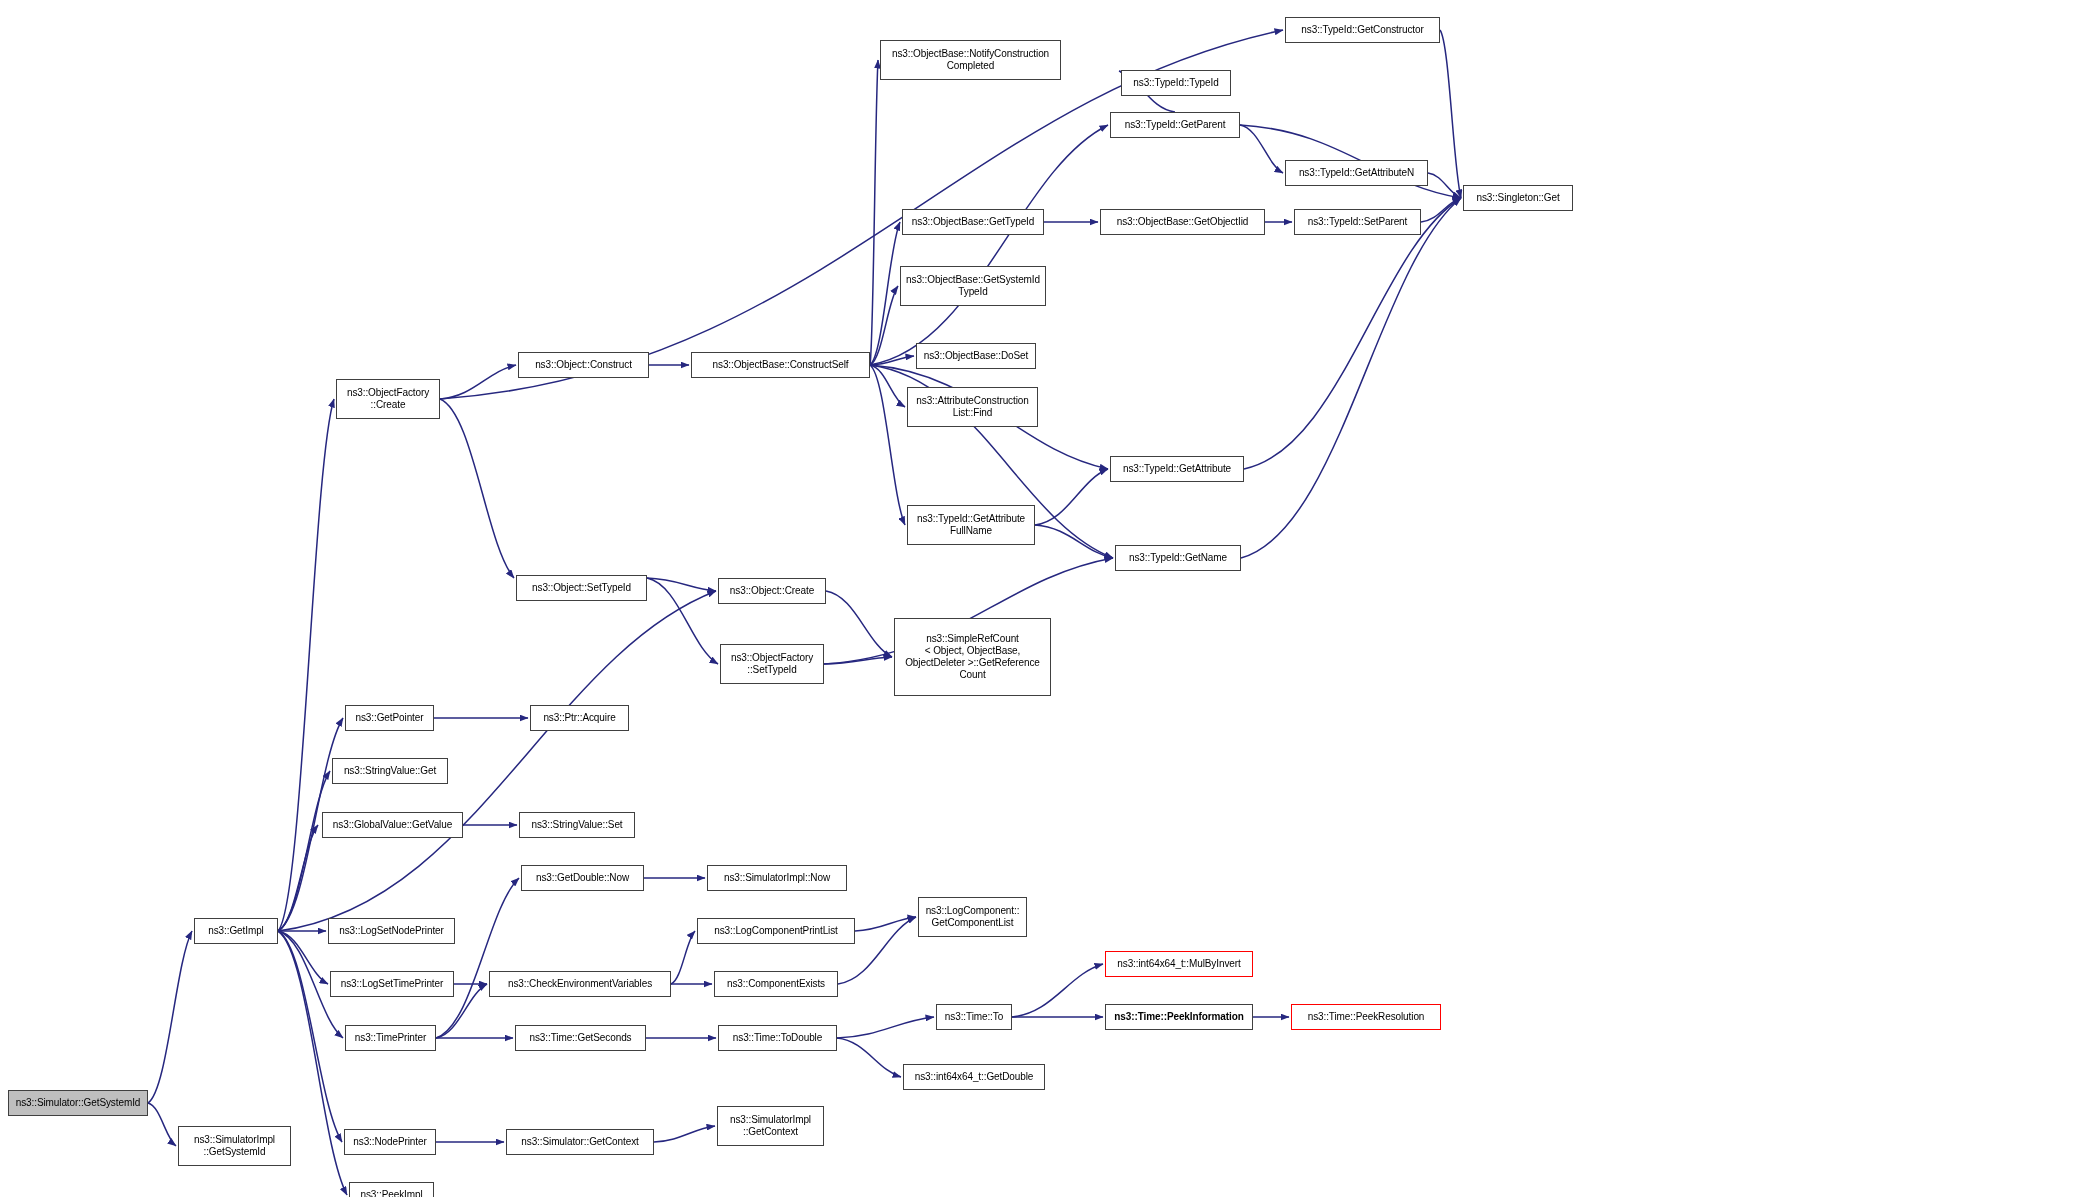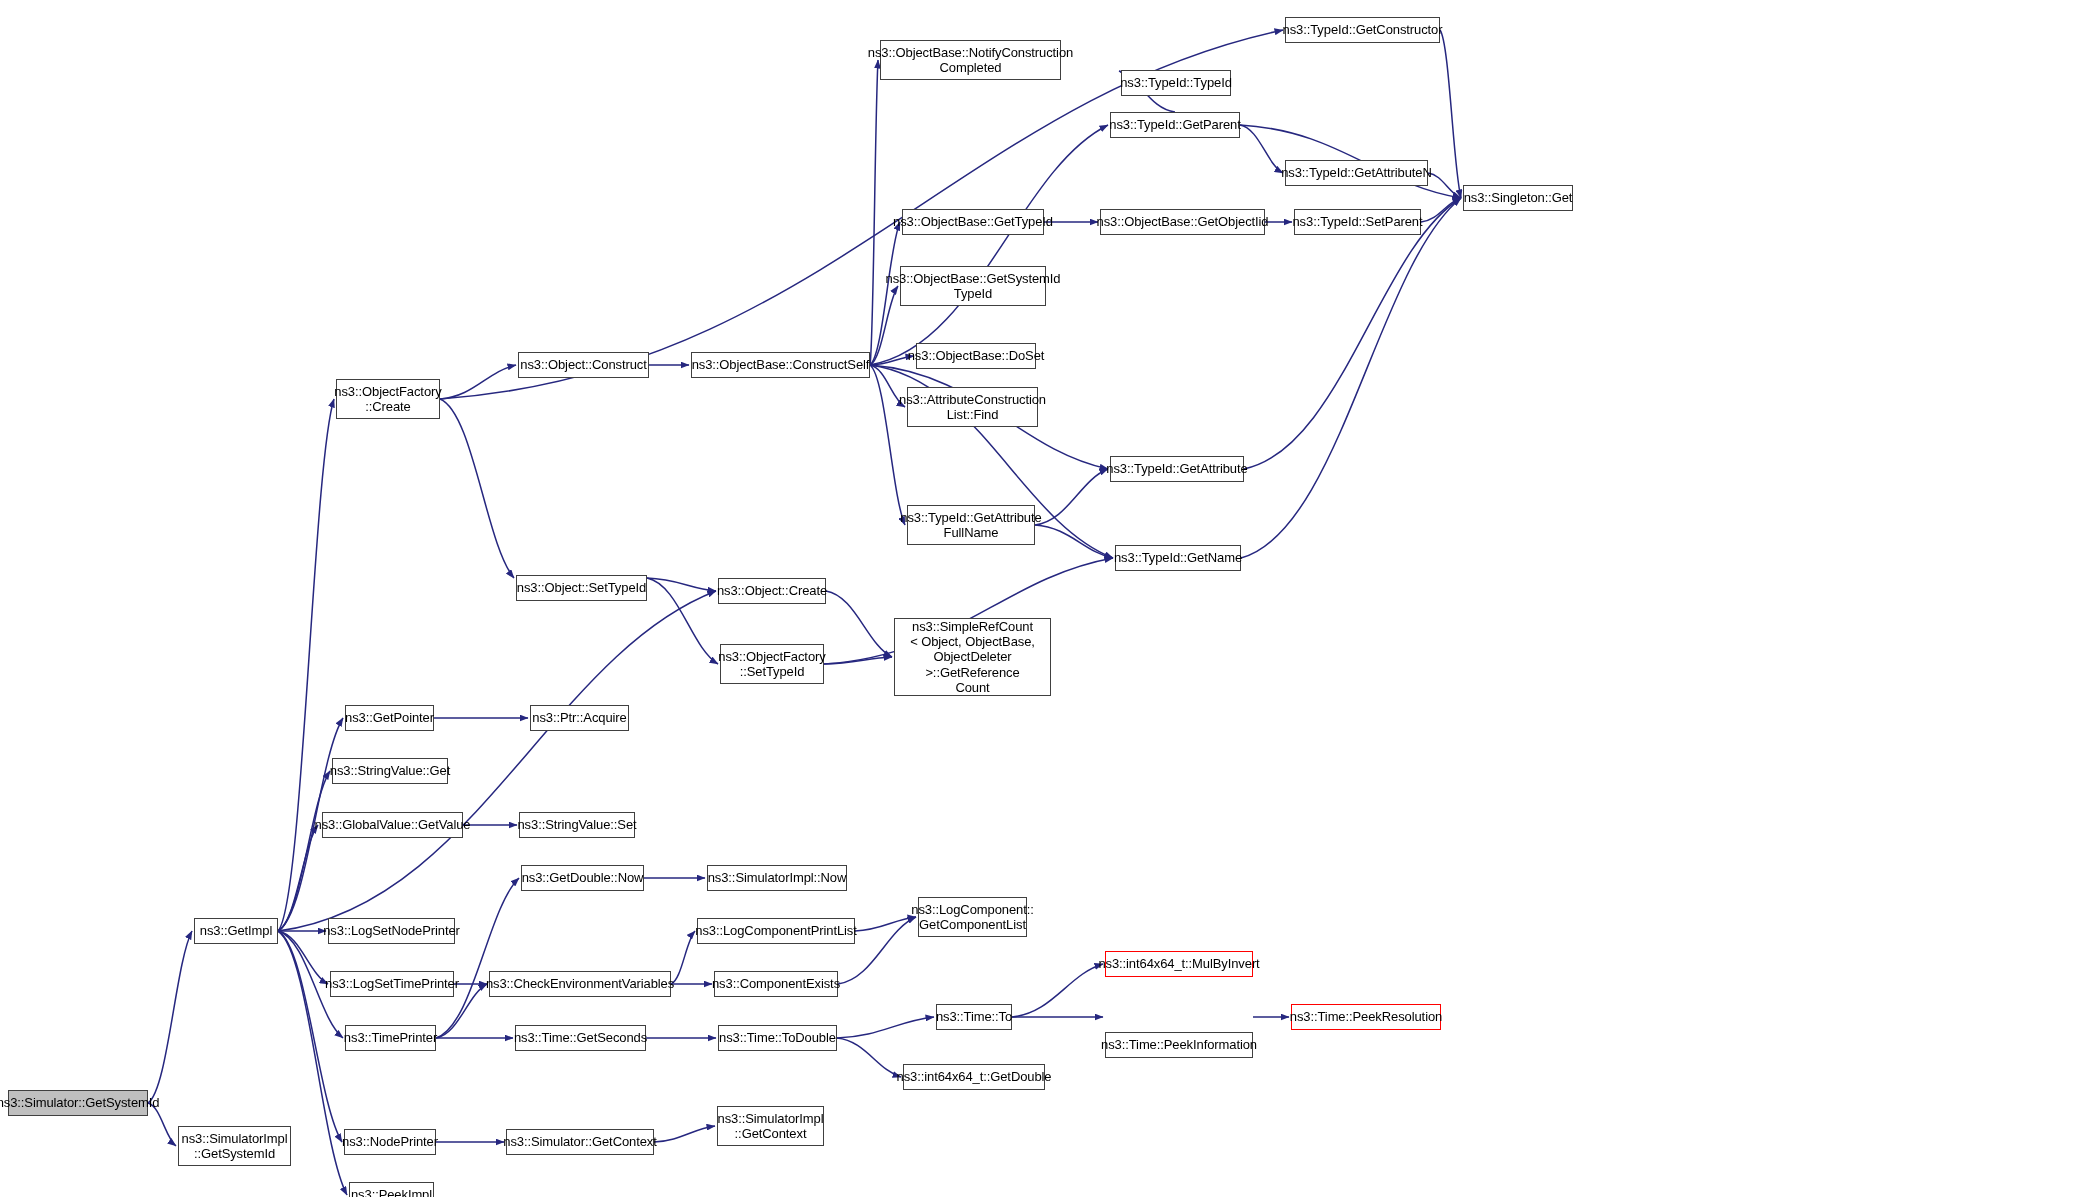--- a/index.html
+++ b/index.html
@@ -21,21 +21,21 @@
     width: 2088px;
     height: 1197px;
     pointer-events: none;
   }
   .node {
     position: absolute;
     box-sizing: border-box;
     border: 1.4px solid #404040;
     background: #ffffff;
     color: #000000;
-    font-size: 13px;
+    font-size: 10px;
     line-height: 1.18;
     display: flex;
     align-items: center;
     justify-content: center;
     text-align: center;
     padding: 11px 4px;
     white-space: pre-line;
     letter-spacing: -0.1px;
   }
   .node.root {
@@ -169,21 +169,21 @@
 Count</div>
       <div class="node" style="left: 918px; top: 897px; width: 109px; height: 40px;">ns3::LogComponent::
 GetComponentList</div>
       <div class="node" style="left: 936px; top: 1004px; width: 76px; height: 26px;">ns3::Time::To</div>
       <div class="node" style="left: 903px; top: 1064px; width: 142px; height: 26px;">ns3::int64x64_t::GetDouble</div>
       <div class="node" style="left: 1121px; top: 70px; width: 110px; height: 26px;">ns3::TypeId::TypeId</div>
       <div class="node" style="left: 1110px; top: 112px; width: 130px; height: 26px;">ns3::TypeId::GetParent</div>
       <div class="node" style="left: 1100px; top: 209px; width: 165px; height: 26px;">ns3::ObjectBase::GetObjectIid</div>
       <div class="node" style="left: 1110px; top: 456px; width: 134px; height: 26px;">ns3::TypeId::GetAttribute</div>
       <div class="node" style="left: 1115px; top: 545px; width: 126px; height: 26px;">ns3::TypeId::GetName</div>
-      <div class="node" style="left: 1105px; top: 1032px; width: 148px; height: 26px;">ns3::Time::PeekInformation</div>
+      <div class="node" style="left: 1105px; top: 1004px; width: 148px; height: 26px; font-weight: bold;">ns3::Time::PeekInformation</div>
       <div class="node redborder" style="left: 1105px; top: 951px; width: 148px; height: 26px;">ns3::int64x64_t::MulByInvert</div>
       <div class="node" style="left: 1285px; top: 17px; width: 155px; height: 26px;">ns3::TypeId::GetConstructor</div>
       <div class="node" style="left: 1285px; top: 160px; width: 143px; height: 26px;">ns3::TypeId::GetAttributeN</div>
       <div class="node" style="left: 1294px; top: 209px; width: 127px; height: 26px;">ns3::TypeId::SetParent</div>
       <div class="node redborder" style="left: 1291px; top: 1004px; width: 150px; height: 26px;">ns3::Time::PeekResolution</div>
       <div class="node" style="left: 1463px; top: 185px; width: 110px; height: 26px;">ns3::Singleton::Get</div>
     </div>
 </div>
 
 </body></html>

